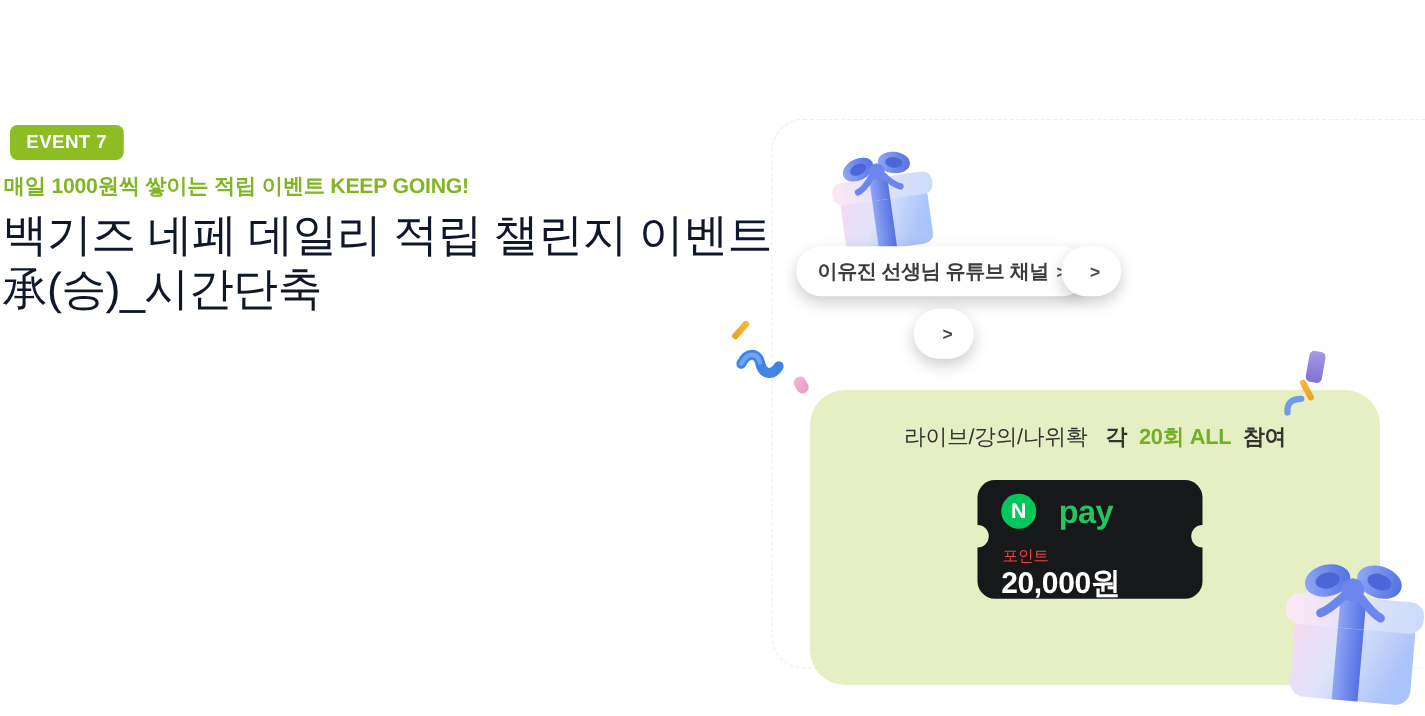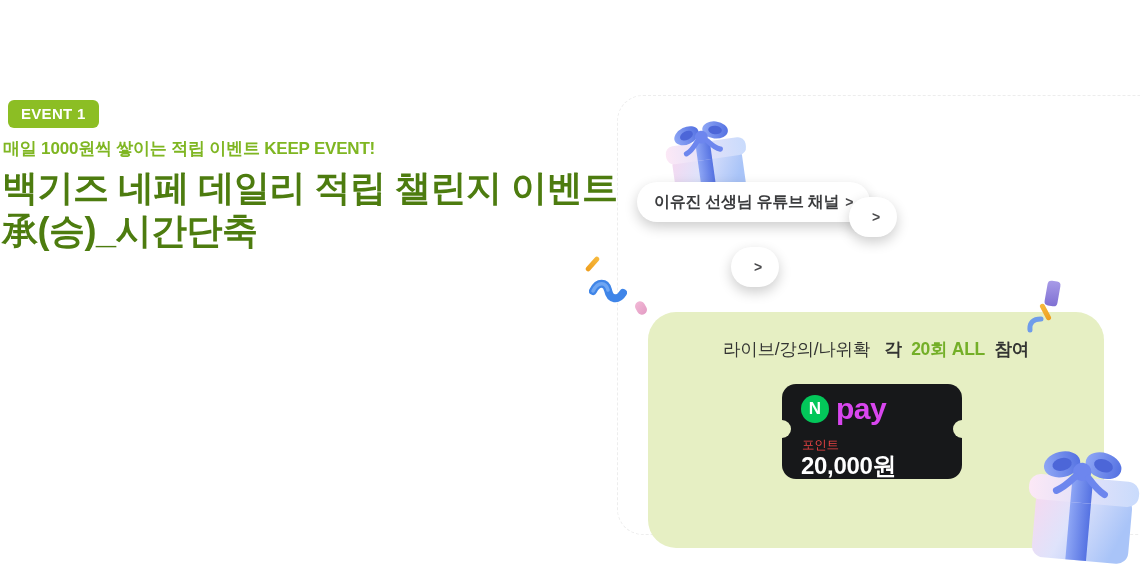--- a/index.html
+++ b/index.html
@@ -11,37 +11,37 @@
   .event-badge{
     position:absolute;left:8px;top:100px;height:28px;line-height:28px;
     padding:0 13px;border-radius:6px;background:#8CBE24;color:#ffffff;
     font-size:15px;font-weight:bold;letter-spacing:.3px;
   }
   .event-subtitle{
     position:absolute;left:3px;top:137px;color:#7FB622;
     font-size:17px;font-weight:bold;letter-spacing:-.2px;white-space:nowrap;
   }
   .event-title{
-    position:absolute;left:2px;top:166px;color:#4d7c0f;
-    font-size:36px;font-weight:700;line-height:43px;letter-spacing:-.5px;white-space:nowrap;
+    position:absolute;left:2px;top:166px;color:#0f172a;
+    font-size:36px;font-weight:400;line-height:43px;letter-spacing:-.5px;white-space:nowrap;
   }
   
   .ghost-card{
     position:absolute;left:617px;top:95px;width:560px;height:438px;
     border:1px dashed rgba(0,0,0,0.07);border-radius:26px;
   }
   
   .pill{
     position:absolute;height:40px;border-radius:20px;background:#ffffff;
     box-shadow:0 5px 13px rgba(0,0,0,0.20);
     display:flex;align-items:center;padding:0 17px;white-space:nowrap;
     font-size:16px;font-weight:600;color:#3B3C3E;letter-spacing:-.3px;cursor:pointer;
   }
   .pill .chev{margin-left:6px;font-size:14px;font-weight:600;color:#4a4a4c;}
-  .pill1{left:637px;top:182px;align-items:center;}
+  .pill1{left:637px;top:197px;align-items:center;}
   .pill2{left:849px;top:197px;}
   .pill3{left:731px;top:247px;}
   
   .reward-panel{
     position:absolute;left:648px;top:312px;width:456px;height:236px;
     border-radius:28px;background:#E6EFC3;
   }
   .panel-heading{
     position:absolute;left:0;right:0;top:25px;text-align:center;
     font-size:17.5px;color:#333432;letter-spacing:-.3px;
@@ -58,21 +58,21 @@
   .coupon .notch{
     position:absolute;width:18px;height:18px;border-radius:50%;background:#E6EFC3;top:36px;
   }
   .coupon .notch.left{left:-9px;}
   .coupon .notch.right{right:-9px;}
   .coupon-brand{position:absolute;left:19px;top:11px;display:flex;align-items:center;}
   .npay-circle{
     width:28px;height:28px;border-radius:50%;background:#03C75A;color:#ffffff;
     font-size:17px;font-weight:800;display:flex;align-items:center;justify-content:center;
   }
-  .npay-pay{margin-left:7px;color:#d946ef;font-size:30px;font-weight:800;letter-spacing:-.5px;line-height:28px;}
+  .npay-pay{margin-left:18px;color:#22c55e;font-size:26px;font-weight:800;letter-spacing:-.5px;line-height:28px;}
   .coupon-label{position:absolute;left:20px;top:53px;color:#ef4444;font-size:12.5px;letter-spacing:-.2px;}
   .coupon-amount{position:absolute;left:19px;top:66px;color:#ffffff;font-size:24px;font-weight:800;letter-spacing:-.3px;}
   
   .gift{position:absolute;}
   .gift-top{left:642px;top:110px;width:130px;height:96px;}
   .gift-bottom{left:1012px;top:428px;width:138px;height:150px;}
   .confetti{position:absolute;}
   .strand{
     width:5px;height:18px;border-radius:3px;
     background:linear-gradient(180deg,#F7BA3E,#EE9E1E);
@@ -90,22 +90,22 @@
   .c-blue-zigzag{left:589px;top:279px;width:38px;height:28px;}
   .c-blue-curl{left:1027px;top:315px;width:18px;height:18px;}
 </style>
 </head>
 <body>
 
 <div class="stage">
 
   <div class="ghost-card"></div>
 
-  <div class="event-badge">EVENT 1</div>
-  <div class="event-subtitle">매일 1000원씩 쌓이는 적립 이벤트 KEEP EVENT!</div>
+  <div class="event-badge">EVENT 7</div>
+  <div class="event-subtitle">매일 1000원씩 쌓이는 적립 이벤트 KEEP GOING!</div>
   <div class="event-title">
     <div>백기즈 네페 데일리 적립 챌린지 이벤트</div>
     <div>承(승)_시간단축</div>
   </div>
 
   <div class="gift gift-top">
     <svg width="130" height="96" viewBox="0 0 120 112">
       <defs>
         <linearGradient id="a-body" x1="0" y1="0" x2="1" y2="0.3">
           <stop offset="0" stop-color="#f6d9f0"></stop>

